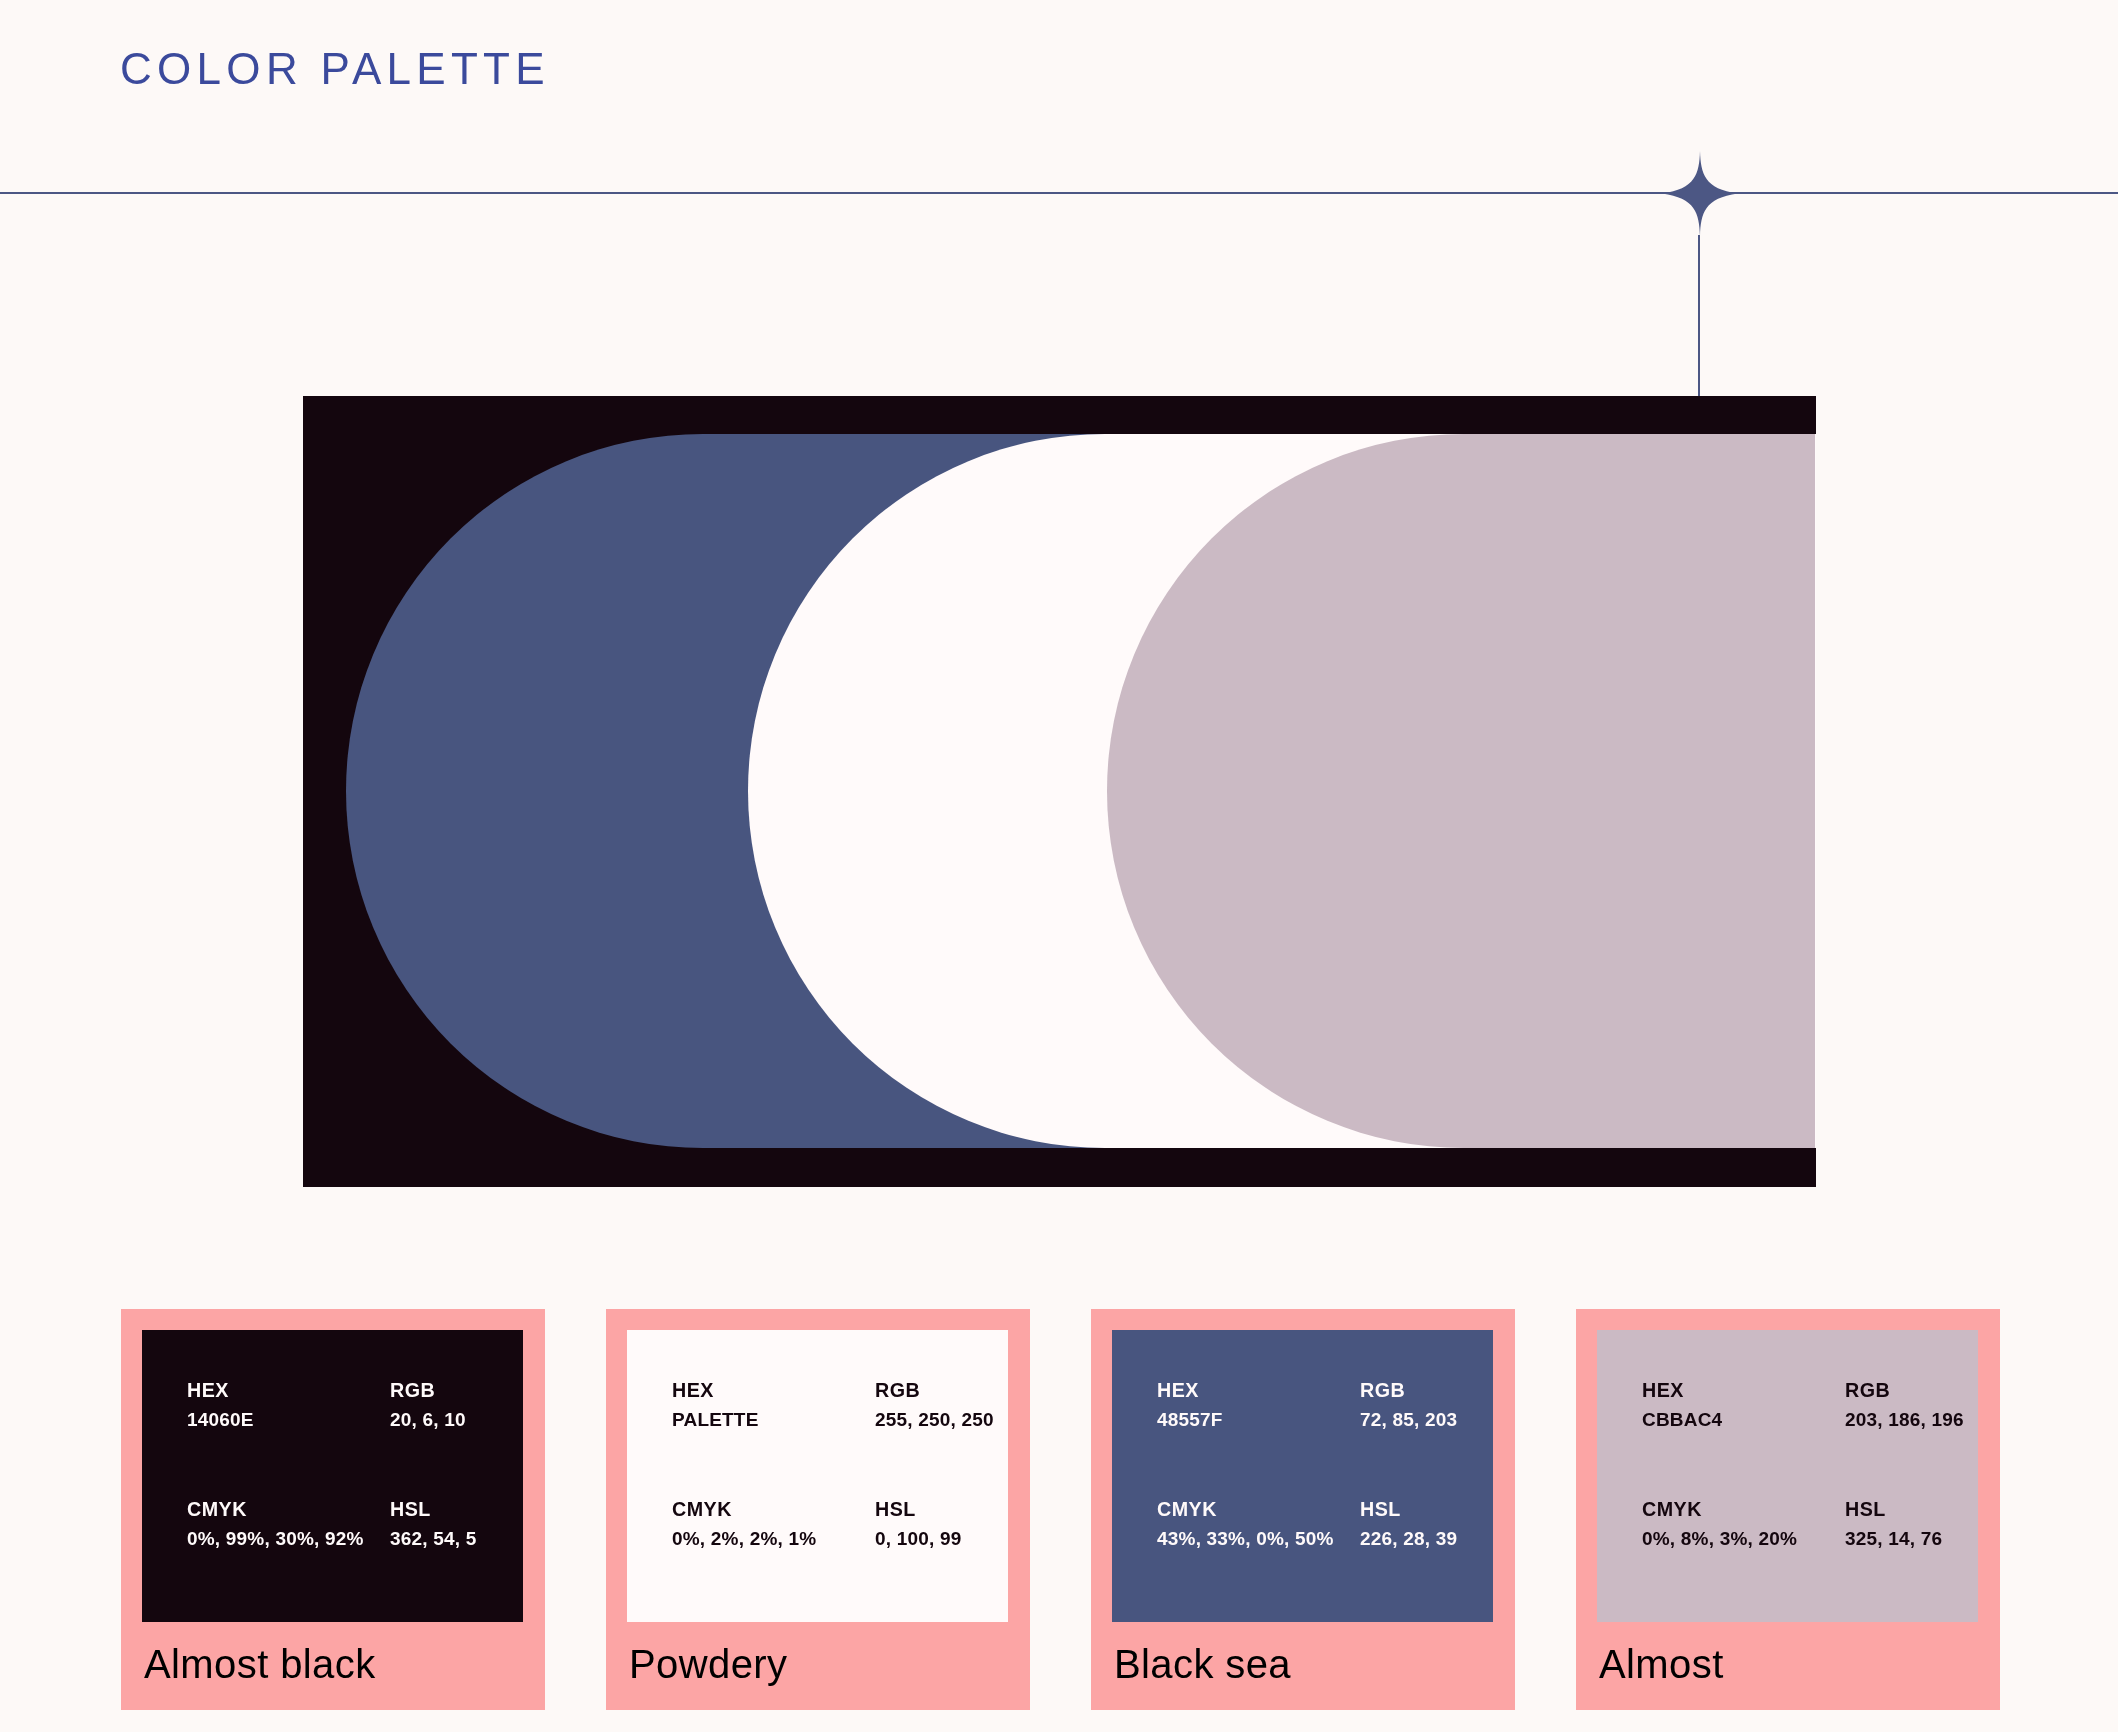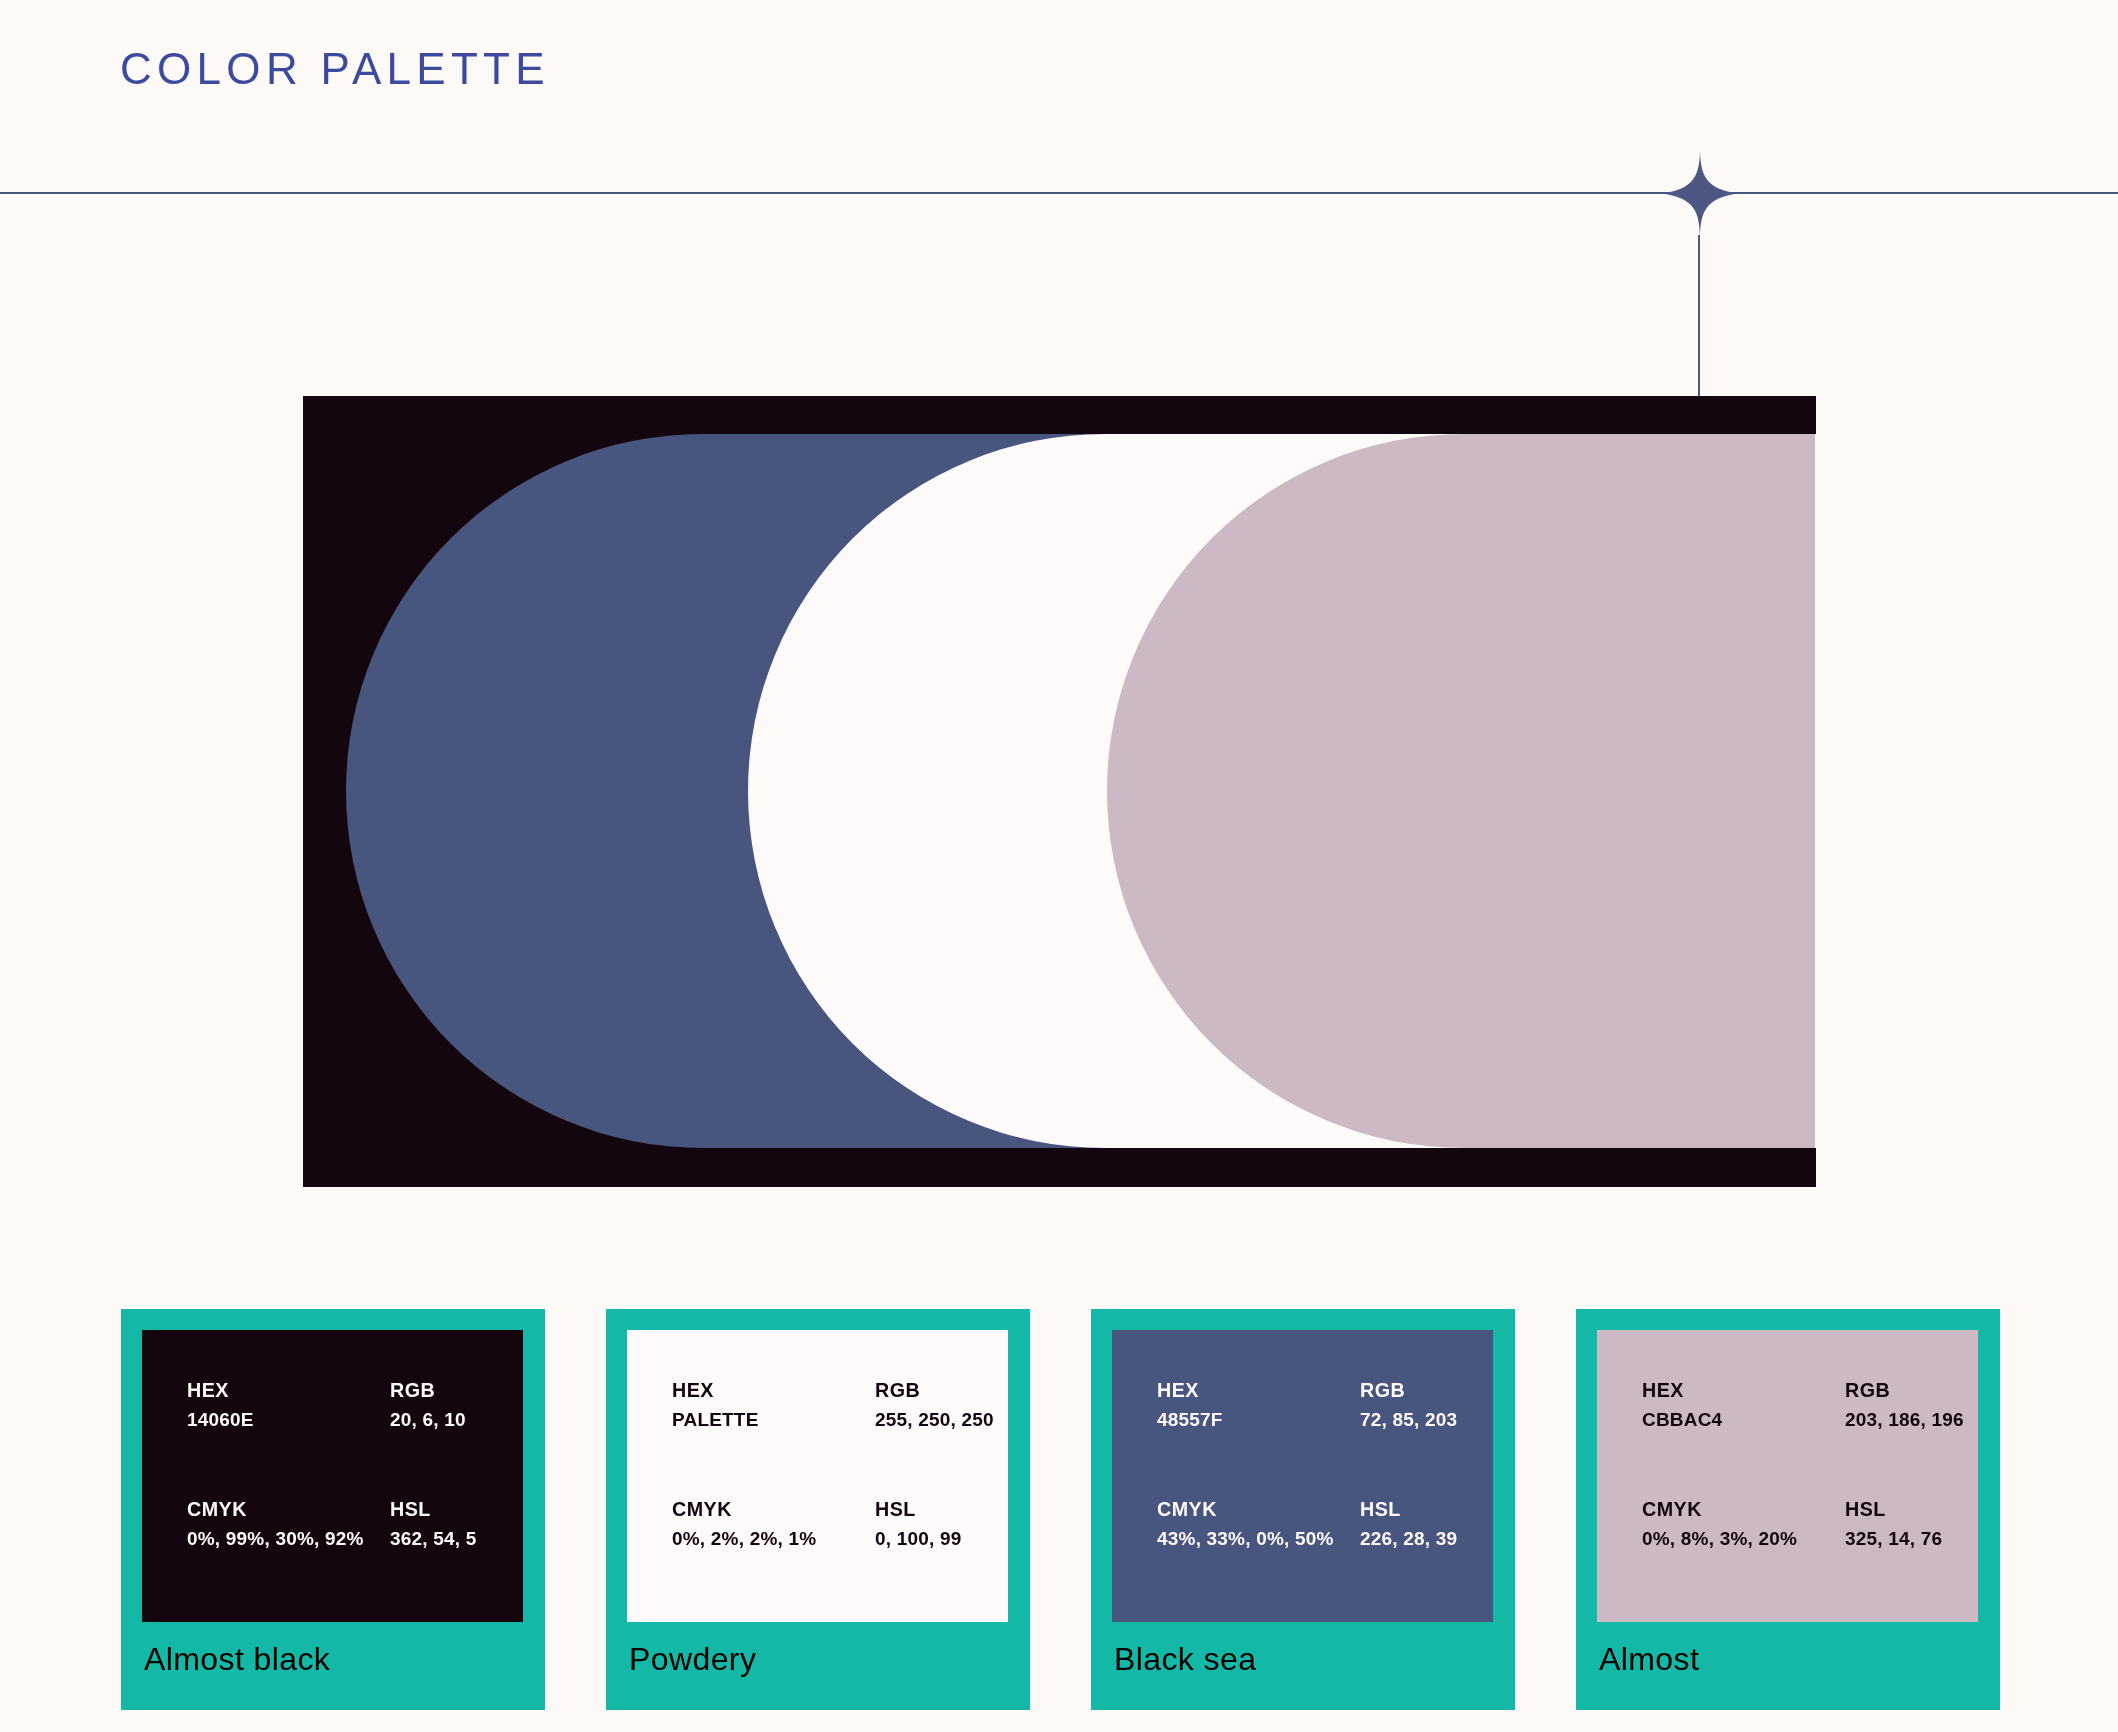--- a/index.html
+++ b/index.html
@@ -97,21 +97,21 @@
     top: 1309px;
     width: 1937px;
     height: 401px;
     display: flex;
     gap: 61px;
   }
   .card {
     position: relative;
     width: 424px;
     height: 401px;
-    background: #14b8a6;
+    background: #fca5a5;
   }
   .swatch {
     position: absolute;
     left: 21px;
     top: 21px;
     width: 381px;
     height: 292px;
     box-sizing: border-box;
     padding: 47px 0 0 45px;
   }
@@ -132,21 +132,21 @@
     font-size: 19px;
     font-weight: 700;
     letter-spacing: 0.2px;
     line-height: 1.25;
     white-space: nowrap;
   }
   .card-name {
     position: absolute;
     left: 23px;
     top: 333px;
-    font-size: 32px;
+    font-size: 40px;
     font-weight: 400;
     letter-spacing: 0.4px;
     color: #000000;
     white-space: nowrap;
     line-height: 1.1;
   }
 
   
   .on-dark .field-label, .on-dark .field-value { color: #FFFAFA; }
   .on-light .field-label, .on-light .field-value { color: #14060E; }

